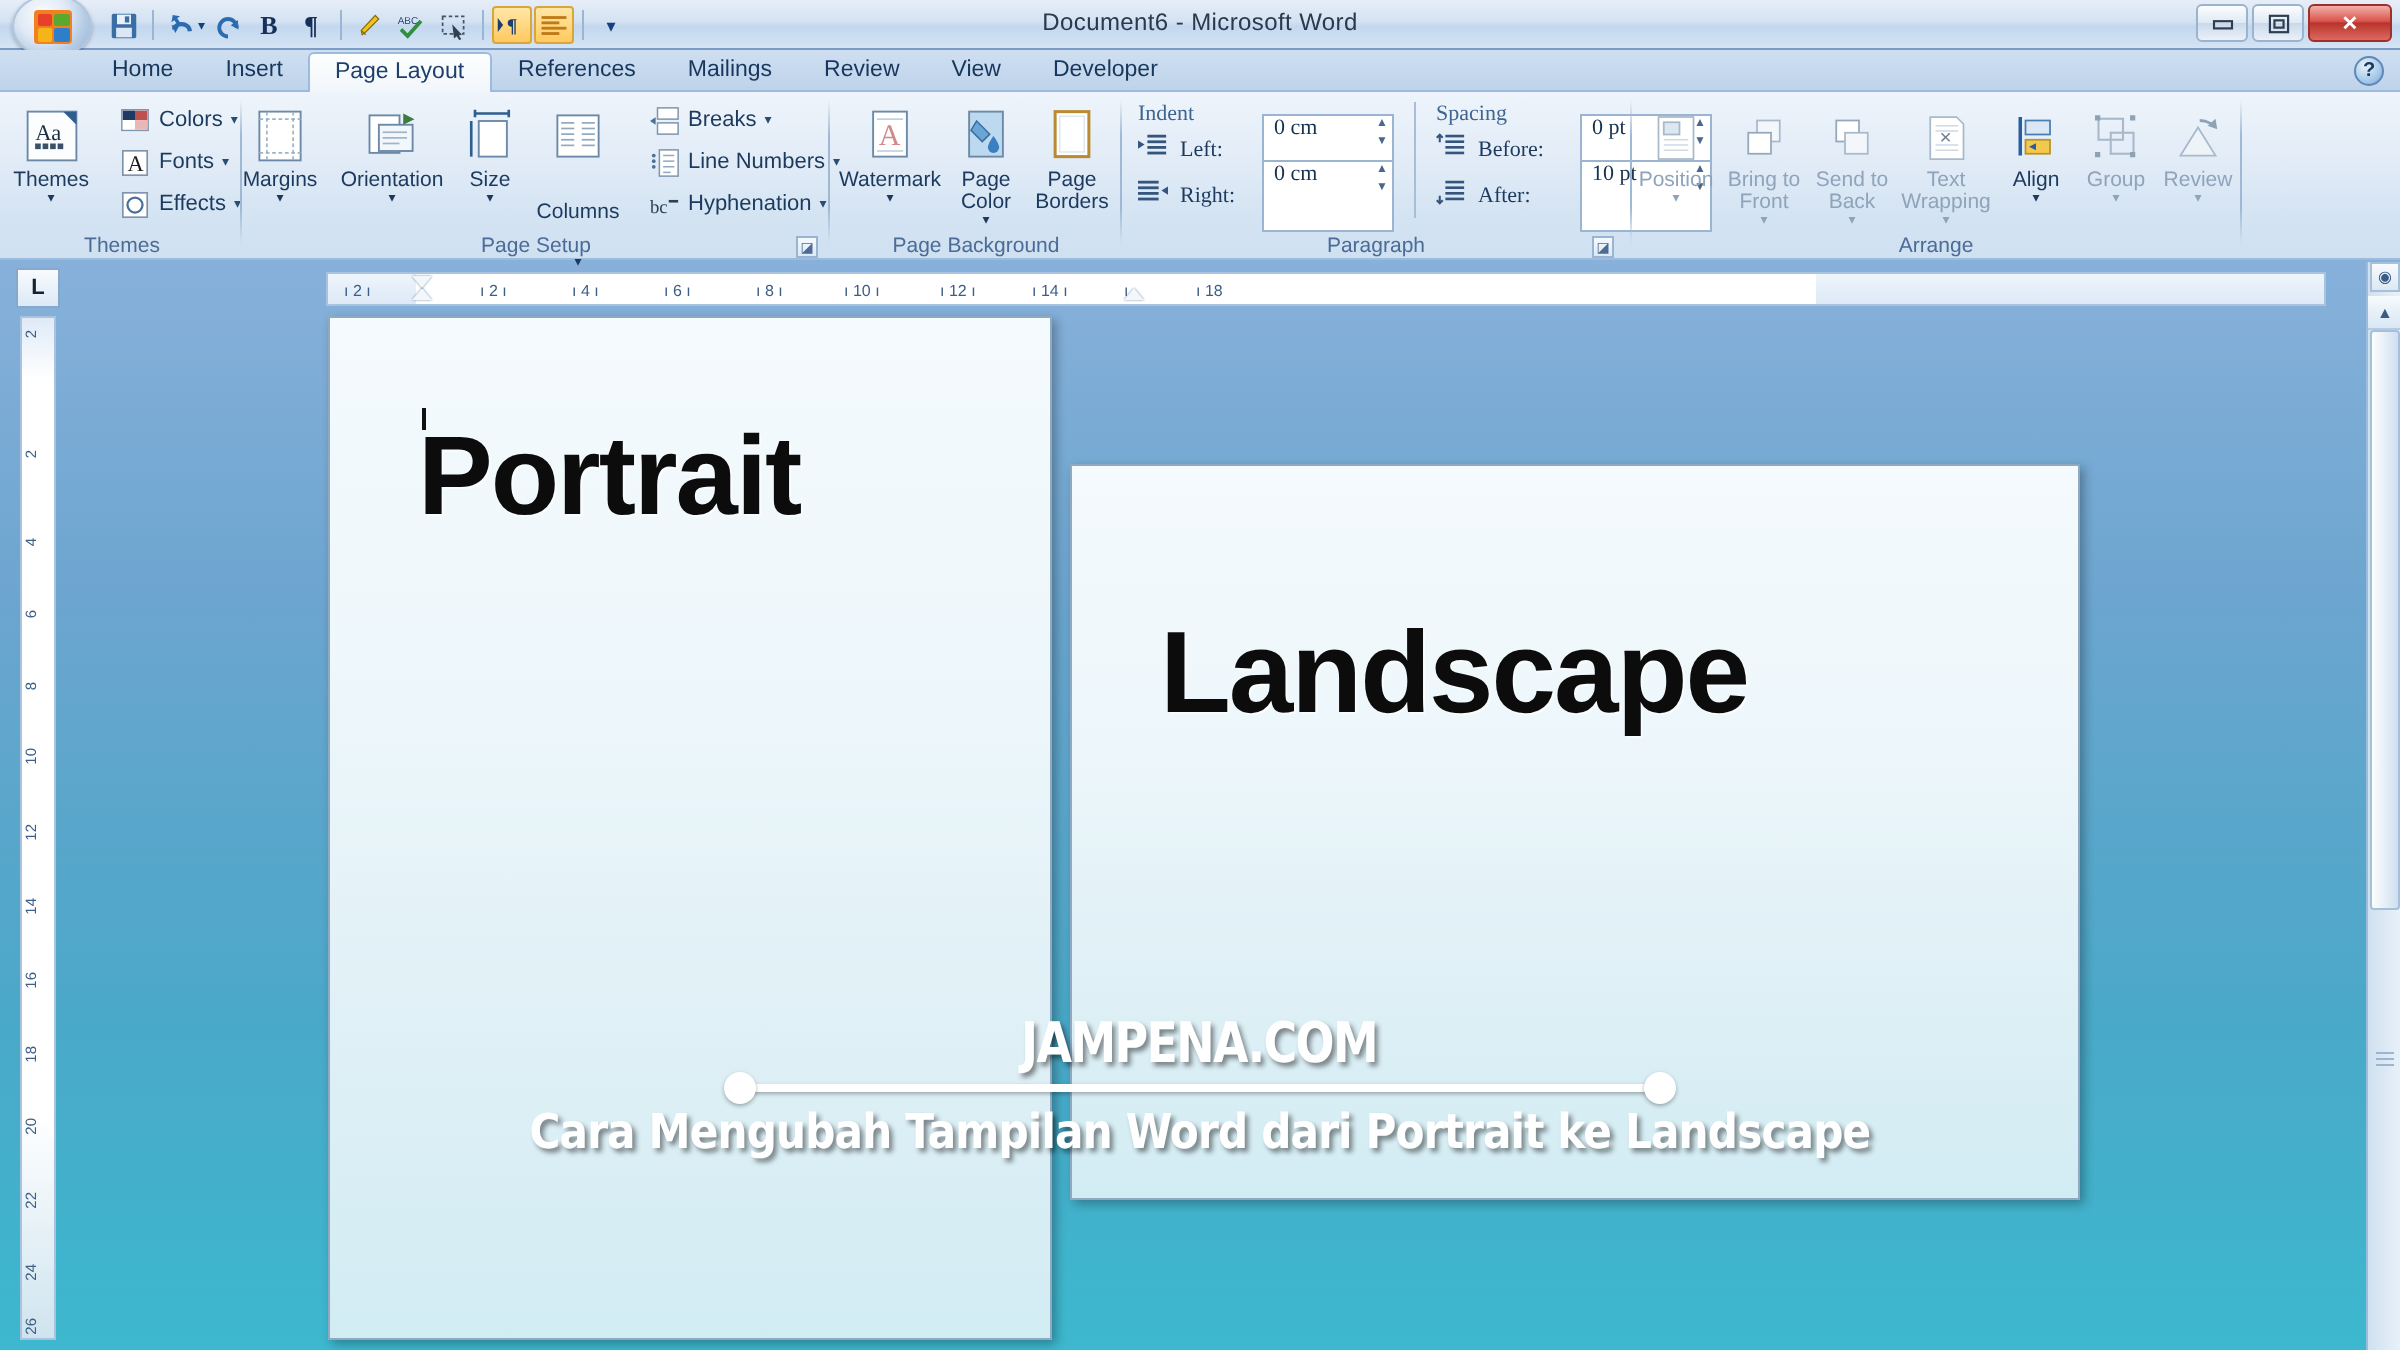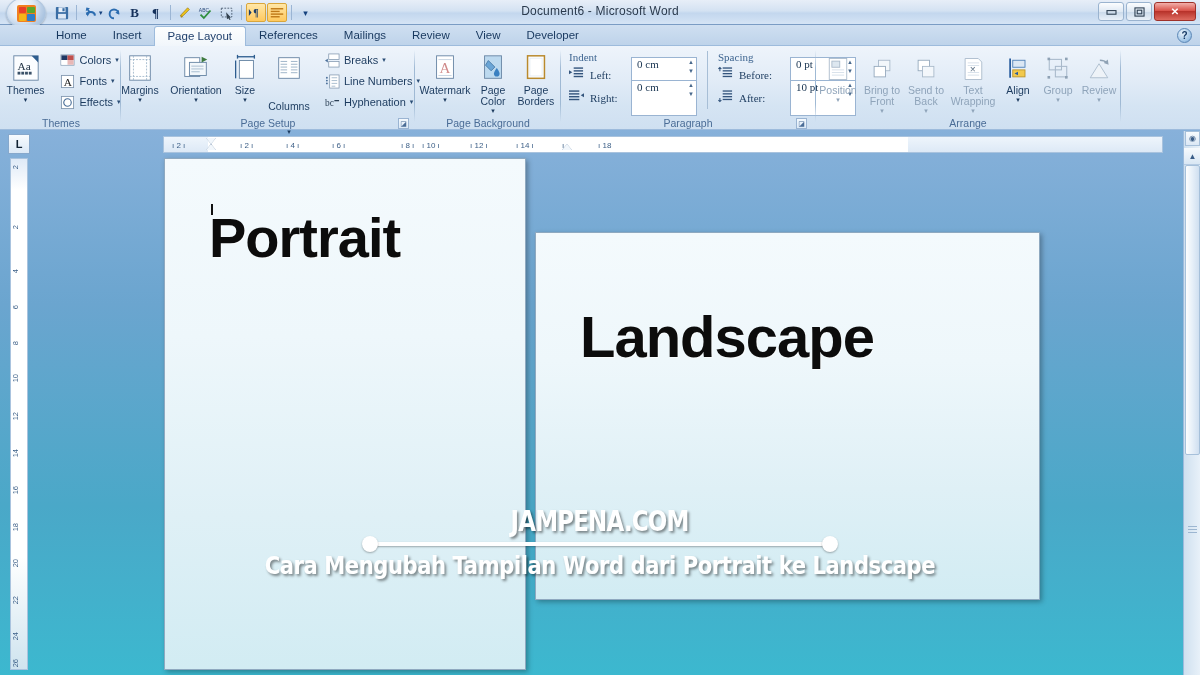--- a/index.html
+++ b/index.html
@@ -773,21 +773,21 @@
 
   <div class="corner-btn">L</div>
 
   <div class="hruler">
     <div class="body"></div>
     <div class="tick" style="left:8px;">ı 2 ı</div>
     <div class="tick" style="left:46px;">ı</div>
     <div class="tick" style="left:76px;">ı 2 ı</div>
     <div class="tick" style="left:122px;">ı 4 ı</div>
     <div class="tick" style="left:168px;">ı 6 ı</div>
-    <div class="tick" style="left:214px;margin-left:23px;">ı 8 ı</div>
+    <div class="tick" style="left:214px;">ı 8 ı</div>
     <div class="tick" style="left:258px;">ı 10 ı</div>
     <div class="tick" style="left:306px;">ı 12 ı</div>
     <div class="tick" style="left:352px;">ı 14 ı</div>
     <div class="tick" style="left:398px;">ı</div>
     <div class="tick" style="left:434px;">ı 18</div>
     <div style="position:absolute;left:42px;top:1px;width:0;height:0;border-left:5px solid transparent;border-right:5px solid transparent;border-top:6px solid #f2f7fc;filter:drop-shadow(0 0 .5px #6b88a6);"></div>
     <div style="position:absolute;left:42px;top:7px;width:0;height:0;border-left:5px solid transparent;border-right:5px solid transparent;border-bottom:6px solid #f2f7fc;filter:drop-shadow(0 0 .5px #6b88a6);"></div>
     <div style="position:absolute;left:398px;top:7px;width:0;height:0;border-left:5px solid transparent;border-right:5px solid transparent;border-bottom:6px solid #f2f7fc;filter:drop-shadow(0 0 .5px #6b88a6);"></div>
   </div>
 

